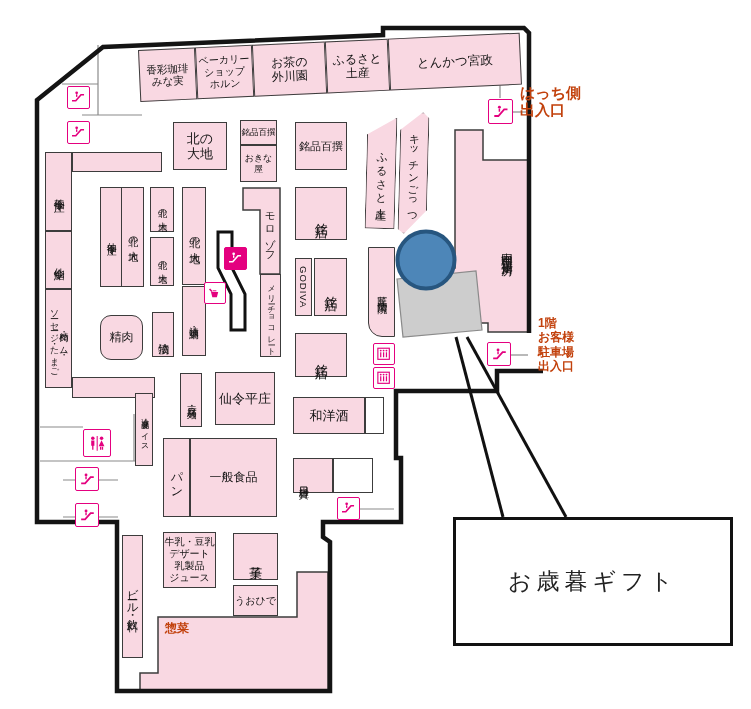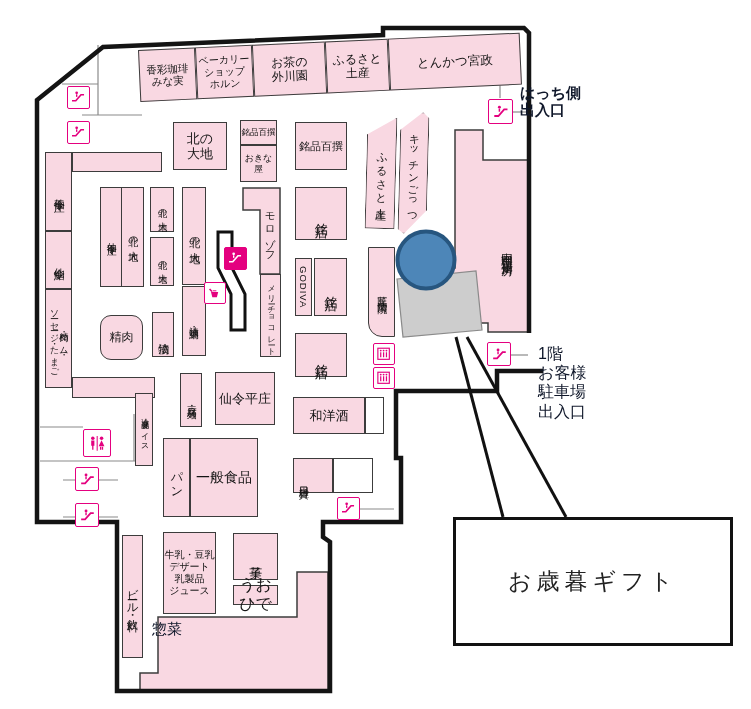--- a/index.html
+++ b/index.html
@@ -14,24 +14,24 @@
   .room.v{writing-mode:vertical-rl;text-orientation:mixed;letter-spacing:1px;line-height:1.05;}
   .room.bare{background:none;border:none;z-index:12;}
   .room.white{background:#fff;}
   #top-strip{position:absolute;left:138px;top:50px;width:382px;height:52px;
              transform:rotate(-2.6deg);transform-origin:0 0;z-index:10;}
   #top-strip .room{top:0;height:52px;}
   .icon{position:absolute;z-index:15;background:#fff;border:1.6px solid #e4007f;border-radius:2px;
         display:flex;align-items:center;justify-content:center;box-sizing:border-box;}
   .icon.filled{background:#e4007f;}
   .icon svg{width:86%;height:86%;}
-  .maplabel{position:absolute;z-index:13;white-space:pre-line;color:#0f172a;}
+  .maplabel{position:absolute;z-index:13;white-space:pre-line;color:#c2410c;}
   #hatchi-label{left:520px;top:84px;font-size:15px;font-weight:600;line-height:1.15;}
-  #parking-label{left:538px;top:344px;font-size:16px;font-weight:400;line-height:1.2;}
-  #sozai-title{left:152px;top:620px;font-size:15px;font-weight:400;}
+  #parking-label{left:538px;top:316px;font-size:12px;font-weight:700;line-height:1.2;}
+  #sozai-title{left:165px;top:620px;font-size:12px;font-weight:700;}
   #sozai-detail{left:202px;top:625px;font-size:9px;line-height:1.5;text-align:left;}
   #callout-box{position:absolute;left:453px;top:517px;width:274px;height:123px;background:#fff;
                border:3px solid #111;z-index:25;display:flex;flex-direction:column;
                align-items:center;justify-content:center;gap:14px;
                font-family:"Liberation Serif","DejaVu Serif",serif;font-size:23px;letter-spacing:5px;color:#222;}
 </style>
 </head>
 <body>
 
 <div id="stage">
@@ -101,31 +101,31 @@
       <div class="room v" style="left: 314px; top: 258px; width: 33px; height: 58px; font-size: 13px;">銘店</div>
       <div class="room v" style="left: 295px; top: 333px; width: 52px; height: 44px; font-size: 13px;">銘店</div>
       <div class="room v" style="left: 366px; top: 117px; width: 30px; height: 112px; font-size: 11px; transform: rotate(1.5deg); clip-path: polygon(0px 16%, 100% 0px, 100% 100%, 0px 100%);">ふるさと土産</div>
       <div class="room v" style="left: 399px; top: 112px; width: 29px; height: 122px; font-size: 10.5px; transform: rotate(1.5deg); clip-path: polygon(0px 15%, 78% 0px, 100% 5%, 100% 80%, 22% 100%, 0px 96%);">キッチンごっつ</div>
       <div class="room v" style="left: 368px; top: 247px; width: 27px; height: 90px; font-size: 10px; border-radius: 0px 0px 0px 14px;">菓匠 清閑院</div>
       <div class="room v" style="left: 180px; top: 373px; width: 22px; height: 54px; font-size: 10px;">豆腐・麺</div>
       <div class="room" style="left: 215px; top: 372px; width: 60px; height: 53px; font-size: 13px;">仙令平庄</div>
       <div class="room" style="left: 293px; top: 397px; width: 72px; height: 37px; font-size: 13px;">和洋酒</div>
       <div class="room white" style="left: 365px; top: 397px; width: 19px; height: 37px;"></div>
       <div class="room v" style="left: 163px; top: 438px; width: 27px; height: 79px; font-size: 12px;">パン</div>
-      <div class="room" style="left: 190px; top: 438px; width: 68px; height: 79px; font-size: 14px;">一般食品</div>
+      <div class="room" style="left: 190px; top: 438px; width: 87px; height: 79px; font-size: 12px;">一般食品</div>
       <div class="room v" style="left: 135px; top: 393px; width: 18px; height: 73px; font-size: 8px;">冷凍食品・アイス</div>
       <div class="room" style="left: 293px; top: 458px; width: 40px; height: 35px;"></div>
       <div class="room white" style="left: 333px; top: 458px; width: 40px; height: 35px;"></div>
       <div class="room v bare" style="left: 295px; top: 449px; width: 16px; height: 62px; font-size: 10px;">日用雑貨</div>
-      <div class="room" style="left: 163px; top: 532px; width: 53px; height: 82px; font-size: 10px;">牛乳・豆乳
+      <div class="room" style="left: 163px; top: 532px; width: 53px; height: 56px; font-size: 10px;">牛乳・豆乳
 デザート
 乳製品
 ジュース</div>
       <div class="room v" style="left: 233px; top: 533px; width: 45px; height: 47px; font-size: 13px;">菓子</div>
-      <div class="room" style="left: 233px; top: 585px; width: 45px; height: 20px; font-size: 16px;">うおひで</div>
+      <div class="room" style="left: 233px; top: 585px; width: 45px; height: 31px; font-size: 10px;">うおひで</div>
       <div class="room v" style="left: 122px; top: 535px; width: 21px; height: 123px; font-size: 11.5px;">ビール・飲料</div>
       <div class="room v bare" style="left: 498px; top: 166px; width: 18px; height: 168px; font-size: 11.5px;">中国料理 揚州厨房</div>
       <div class="room v bare" style="left: 261px; top: 191px; width: 18px; height: 80px; font-size: 10.5px;">モロゾフ</div>
     </div>
 
   <div class="maplabel" id="hatchi-label">はっち側
 出入口</div>
   <div class="maplabel" id="parking-label">1階
 お客様
 駐車場

